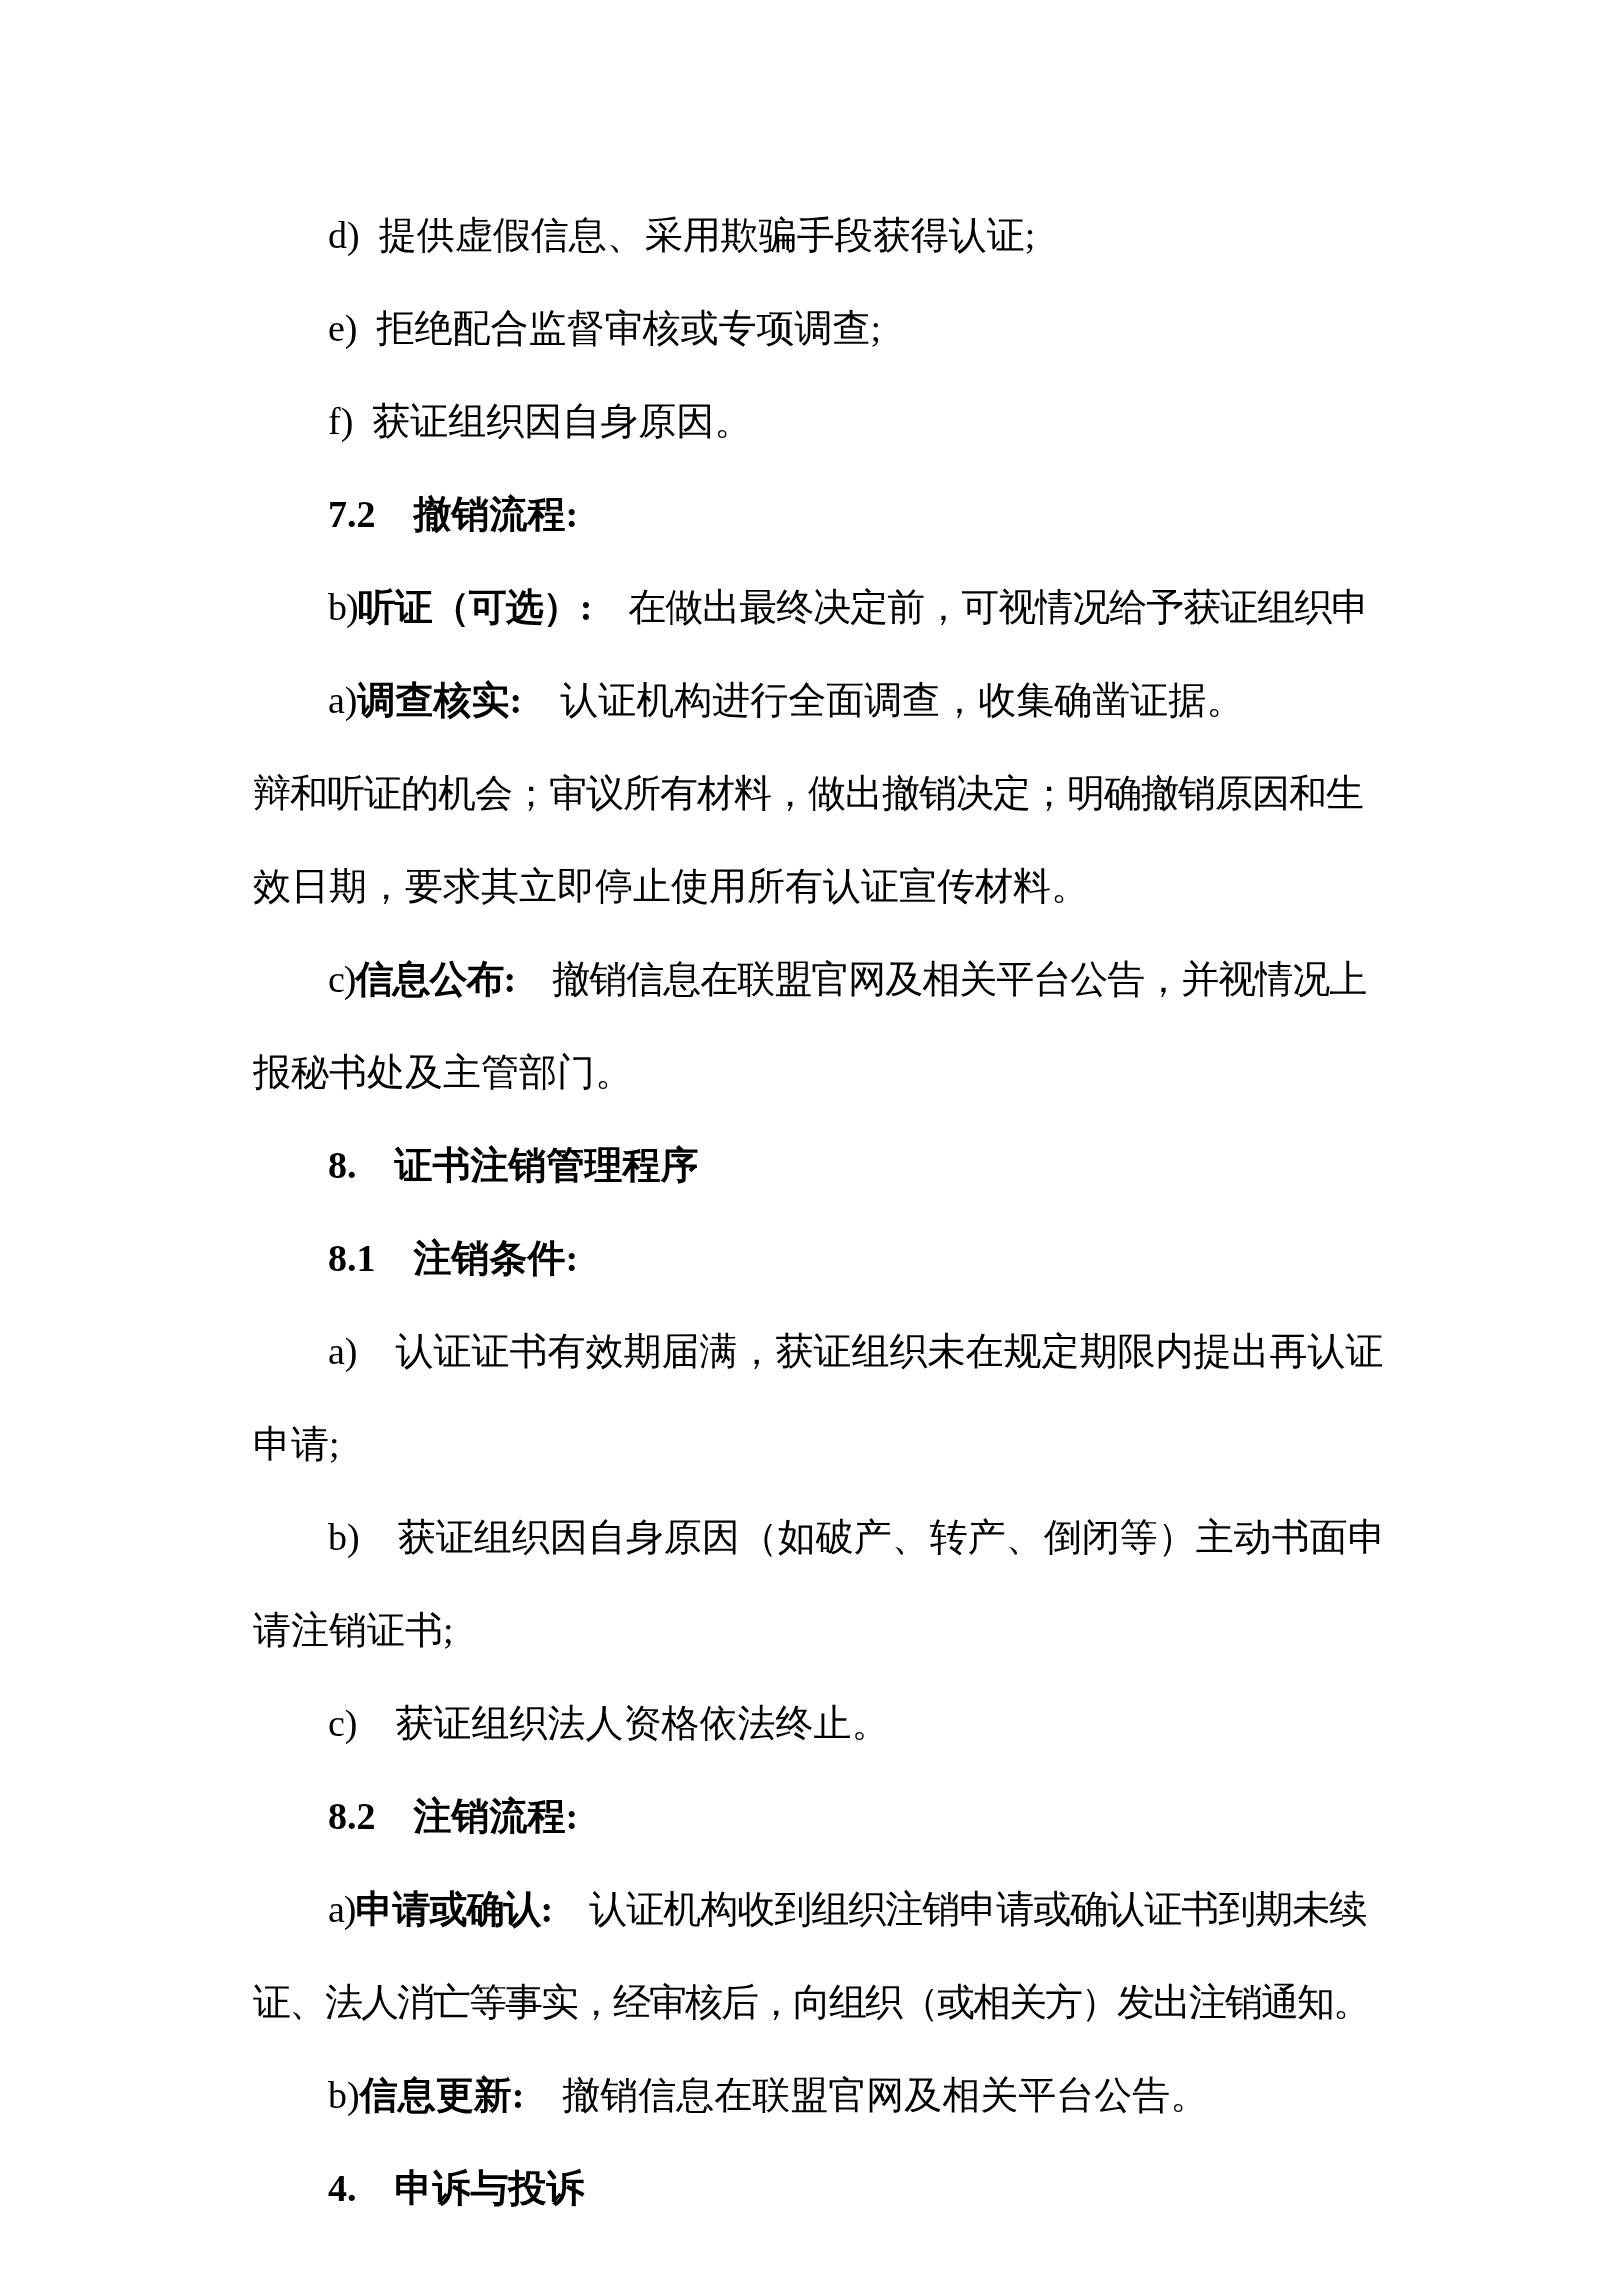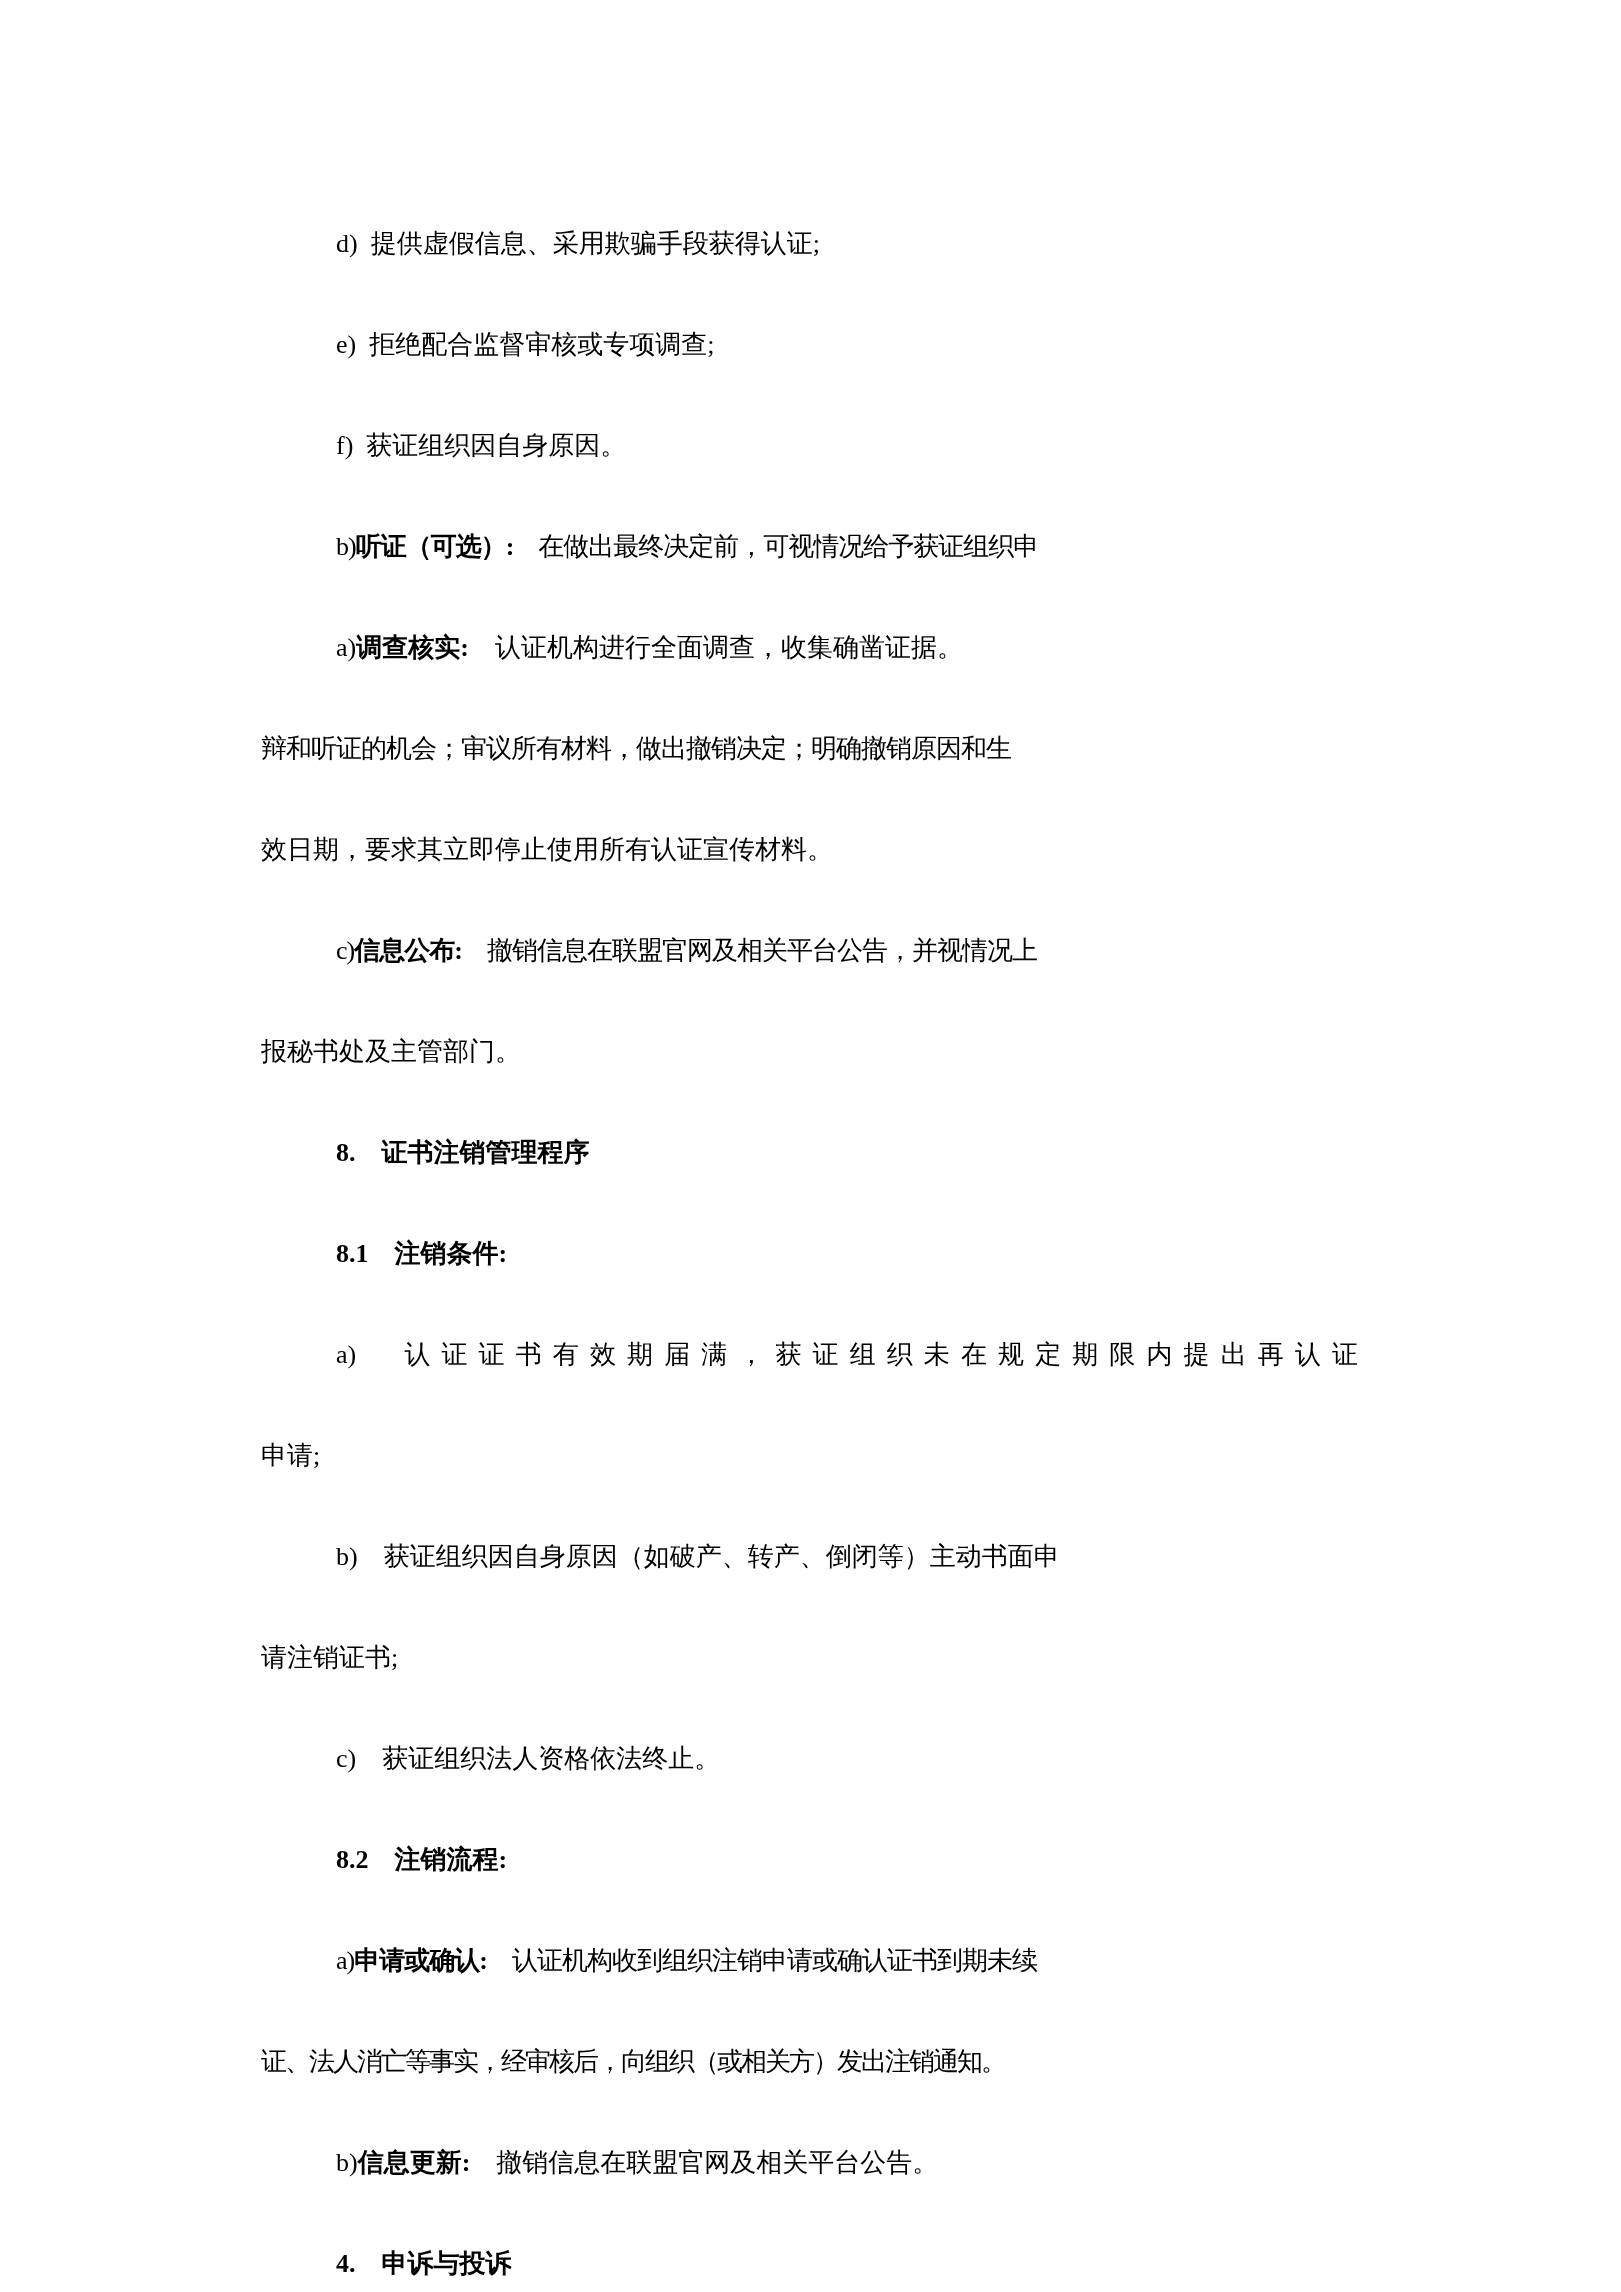--- a/index.html
+++ b/index.html
@@ -16,22 +16,22 @@
     font-family: "Liberation Serif", "DejaVu Serif", serif;
     overflow: hidden;
   }
   .content {
     position: absolute;
     left: 245px;
     top: 185px;
     width: 1129px;
   }
   .line {
-    margin: 16px;
-    font-size: 26px;
+    margin: 8px;
+    font-size: 38px;
     line-height: 85px;
     height: 85px;
     white-space: nowrap;
     text-align: left;
   }
   .indent { padding-left: 75px; }
   .b { font-weight: bold; }
   .stretch {
     text-align: justify;
     text-align-last: justify;
@@ -44,20 +44,21 @@
 
 <div class="page">
   <div class="content">
 
     <div class="line indent"><span>d) 提供虚假信息、采用欺骗手段获得认证;</span></div>
 
     <div class="line indent"><span>e) 拒绝配合监督审核或专项调查;</span></div>
 
     <div class="line indent"><span>f) 获证组织因自身原因。</span></div>
 
+    <div class="line indent"><span class="b">7.2　撤销流程:</span></div>
 
     <div class="line indent tight1"><span>b)</span><span class="b">听证（可选）:</span><span>　在做出最终决定前，可视情况给予获证组织申</span></div>
 
     <div class="line indent"><span>a)</span><span class="b">调查核实:</span><span>　认证机构进行全面调查，收集确凿证据。</span></div>
 
     <div class="line tight1"><span>辩和听证的机会；审议所有材料，做出撤销决定；明确撤销原因和生</span></div>
 
     <div class="line"><span>效日期，要求其立即停止使用所有认证宣传材料。</span></div>
 
     <div class="line indent tight1"><span>c)</span><span class="b">信息公布:</span><span>　撤销信息在联盟官网及相关平台公告，并视情况上</span></div>

